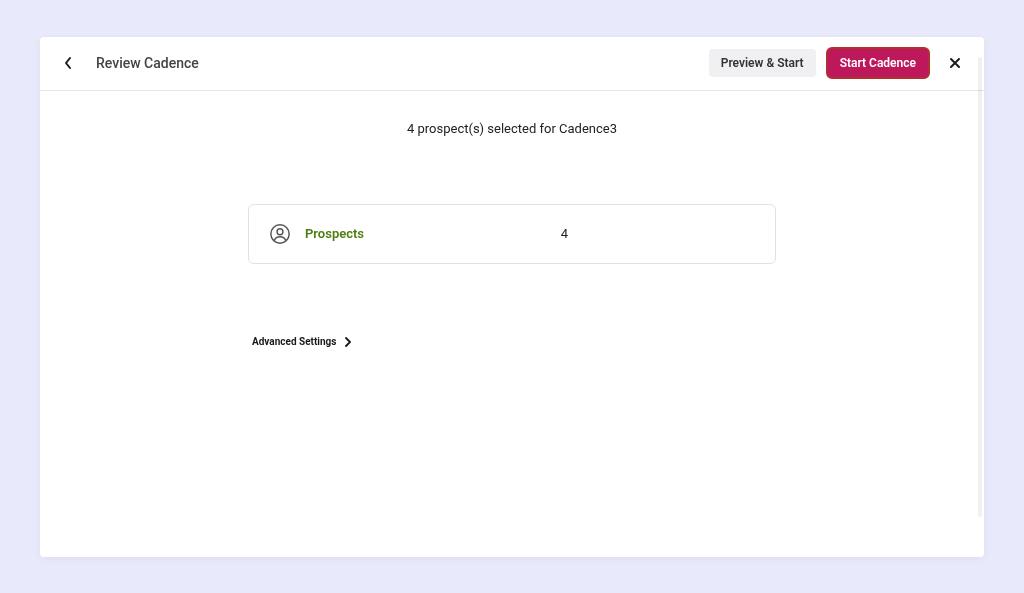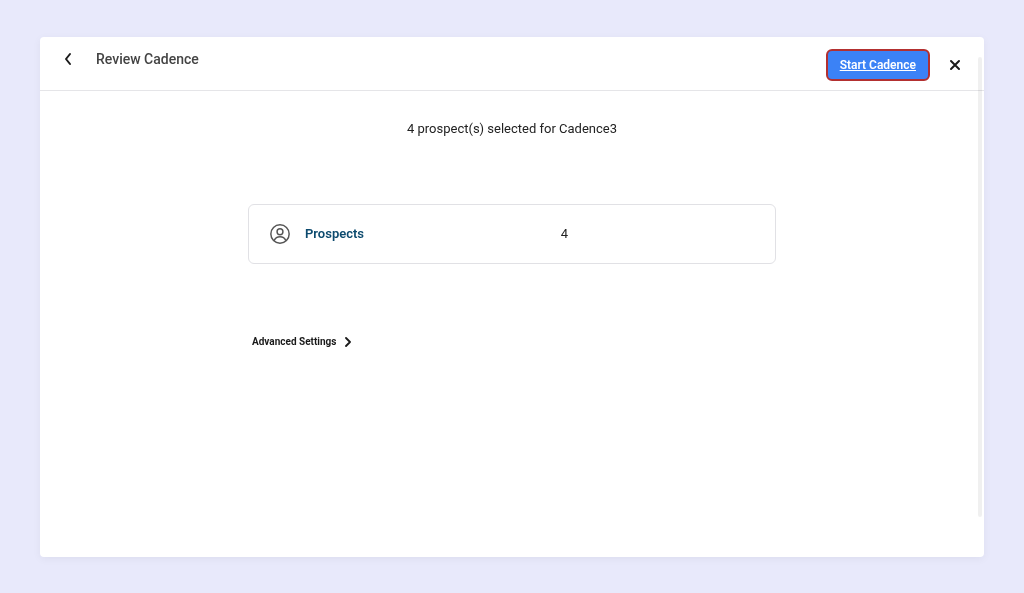--- a/index.html
+++ b/index.html
@@ -21,21 +21,21 @@
       width: 944px;
       height: 520px;
       border-radius: 4px;
       display: flex;
       flex-direction: column;
       position: relative;
       box-shadow: 0 2px 8px rgba(0,0,0,0.05);
     }
     .modal-header {
       display: flex;
-      align-items: flex-start;
+      align-items: center;
       justify-content: space-between;
       padding: 12px 18px;
       border-bottom: 1px solid #e5e5e8;
       height: 54px;
     }
     .header-left {
       display: flex;
       align-items: center;
       gap: 18px;
     }
@@ -65,25 +65,24 @@
       font-weight: 600;
       cursor: pointer;
       border: none;
       font-family: inherit;
     }
     .btn-secondary {
       background: #f0f0f2;
       color: #333;
     }
     .btn-primary {
-      background: #3b82f6;
+      background: #be185d;
       color: #ffffff;
       border: 2px solid #b33030;
       border-radius: 6px;
-      text-decoration: underline;
     }
     .close-btn {
       width: 22px;
       height: 22px;
       display: flex;
       align-items: center;
       justify-content: center;
       cursor: pointer;
       color: #1a1a1a;
       font-size: 14px;
@@ -118,21 +117,21 @@
     }
     .card-icon {
       width: 22px;
       height: 22px;
       margin-right: 14px;
       color: #555;
     }
     .card-label {
       font-size: 13px;
       font-weight: 600;
-      color: #0c4a6e;
+      color: #4d7c0f;
       flex: 0 0 auto;
     }
     .card-spacer {
       flex: 1 1 auto;
       min-width: 160px;
     }
     .card-count {
       font-size: 13px;
       color: #222;
       margin-left: 10px;
@@ -171,20 +170,21 @@
   <div class="modal-header">
     <div class="header-left">
       <div class="back-btn">
         <svg width="10" height="14" viewBox="0 0 10 14" fill="none">
           <path d="M7 2 L3 7 L7 12" stroke="currentColor" stroke-width="2" stroke-linecap="round" stroke-linejoin="round"></path>
         </svg>
       </div>
       <div class="page-title">Review Cadence</div>
     </div>
     <div class="header-right">
+      <button class="btn btn-secondary">Preview &amp; Start</button>
       <button class="btn btn-primary">Start Cadence</button>
       <div class="close-btn">
         <svg width="12" height="12" viewBox="0 0 12 12">
           <path d="M2 2 L10 10 M10 2 L2 10" stroke="currentColor" stroke-width="2" stroke-linecap="round"></path>
         </svg>
       </div>
     </div>
   </div>
 
   <div class="modal-body">

